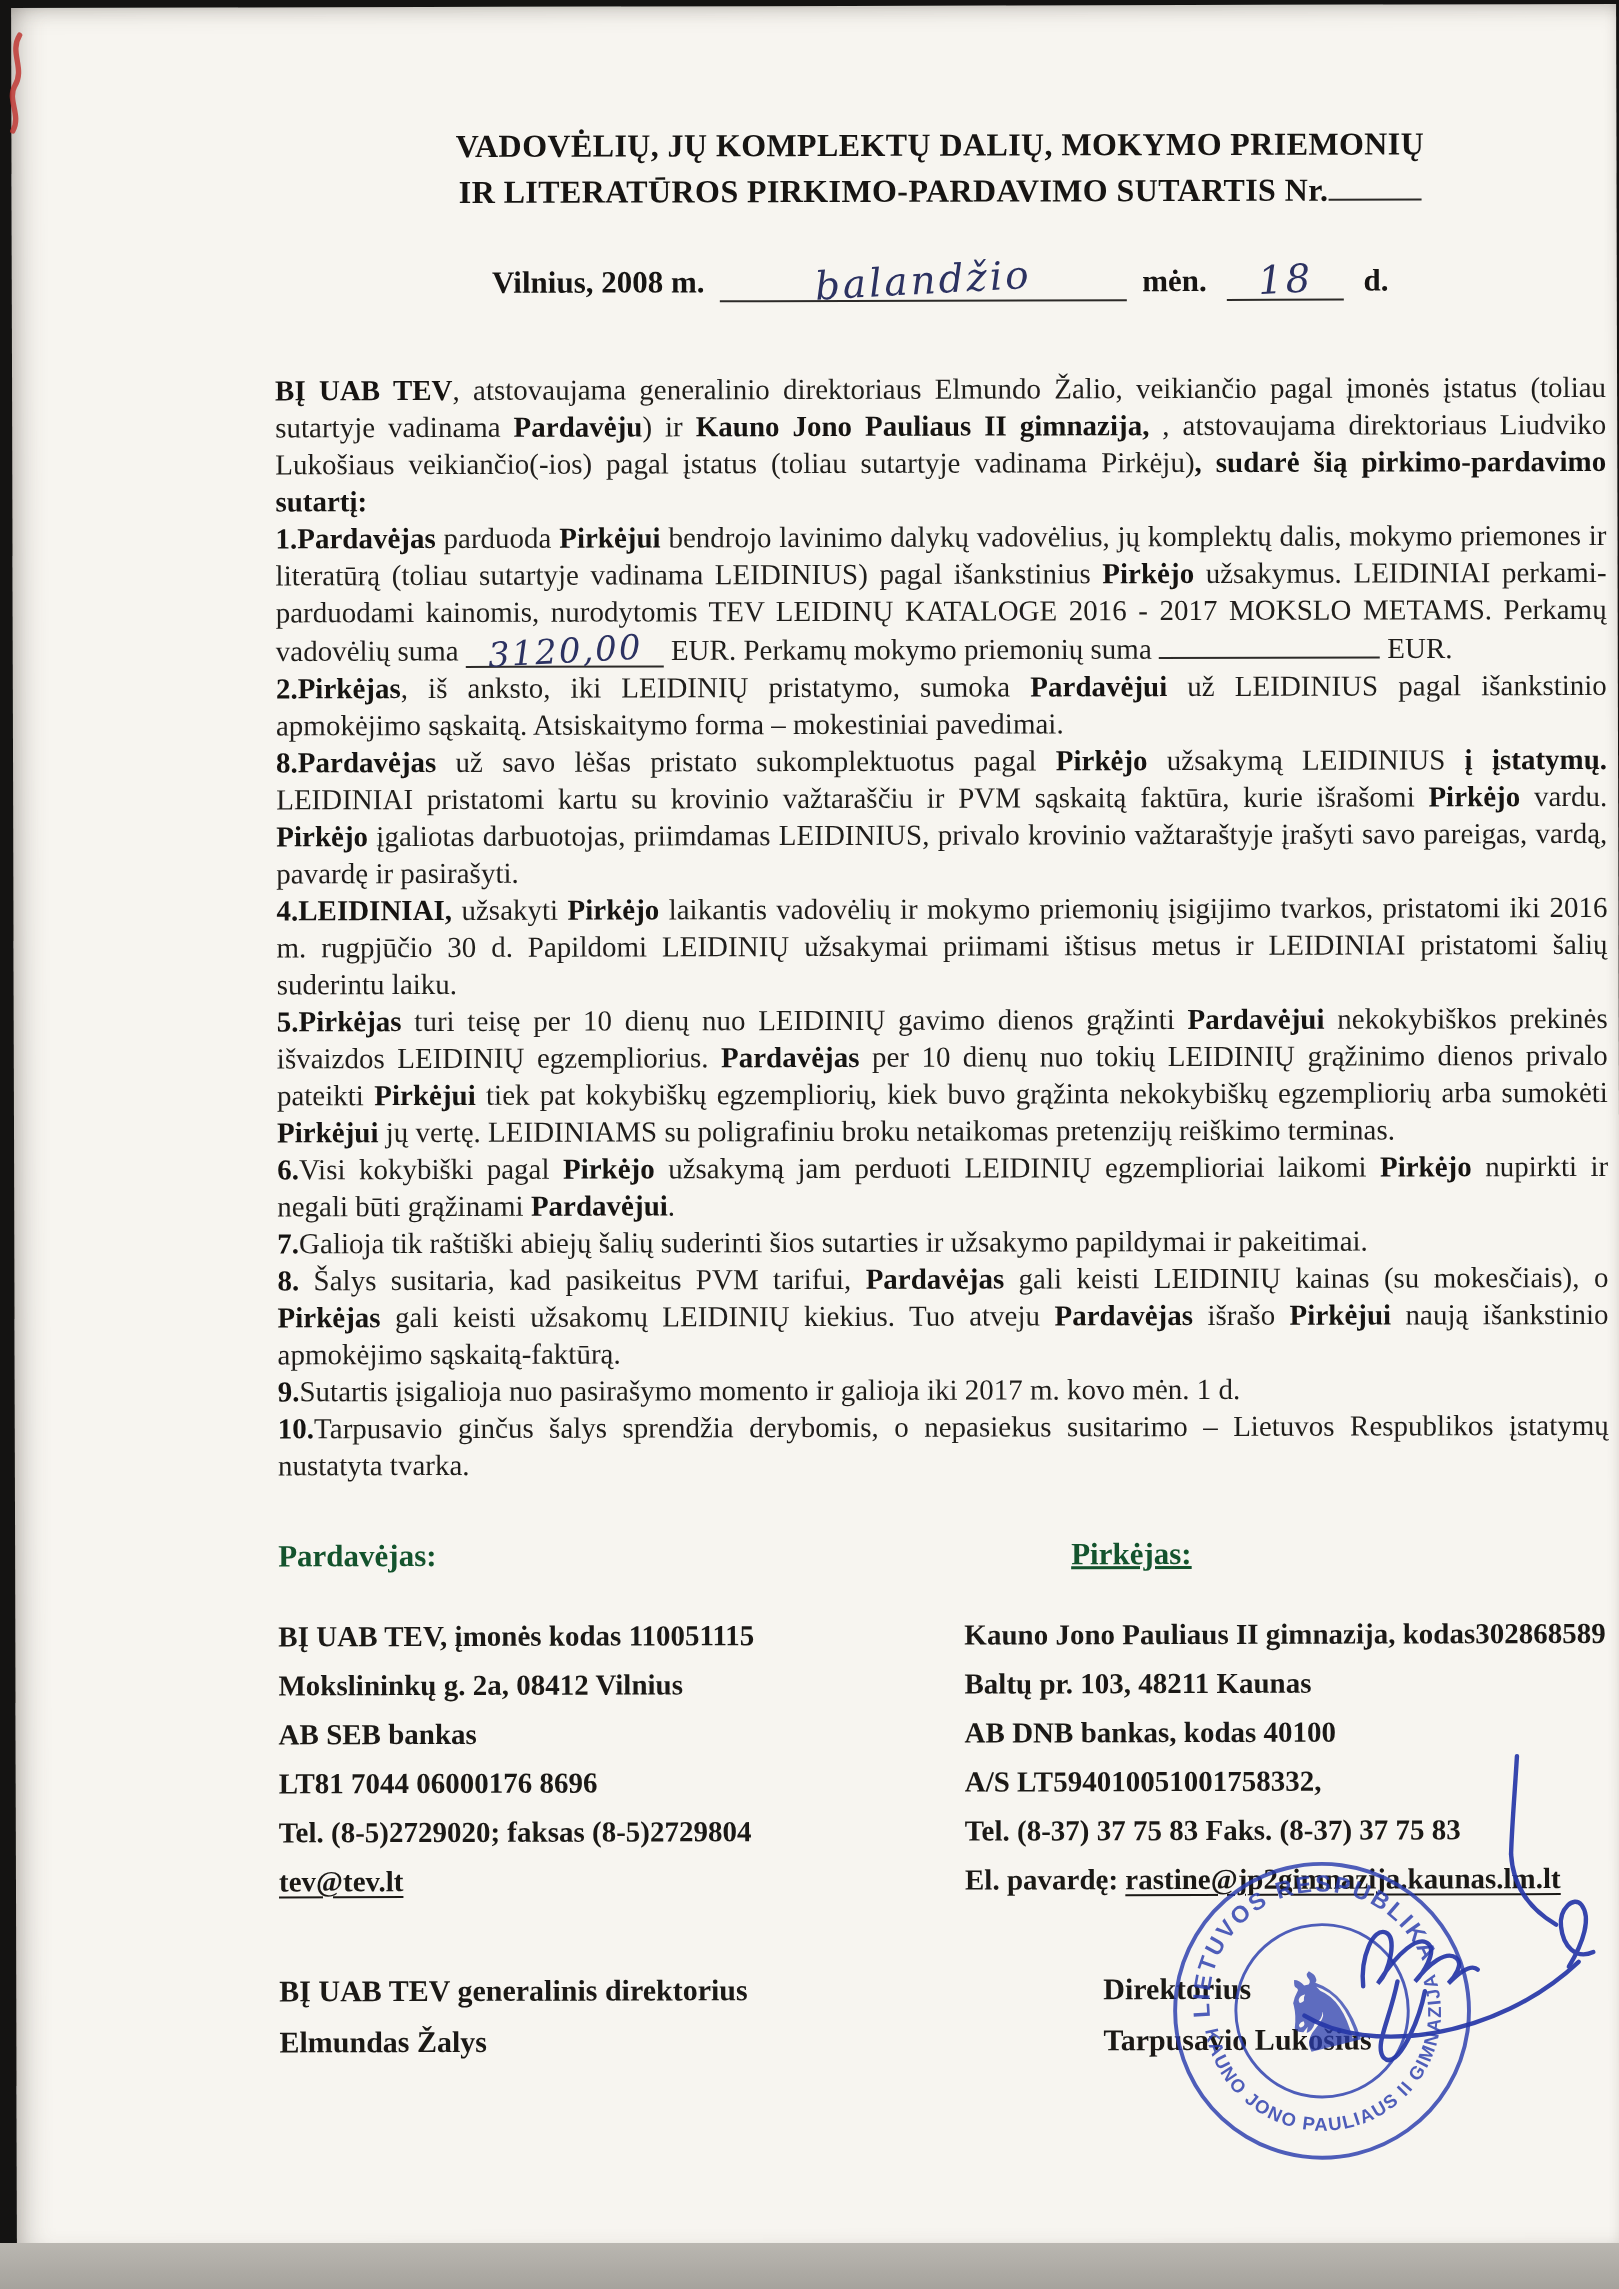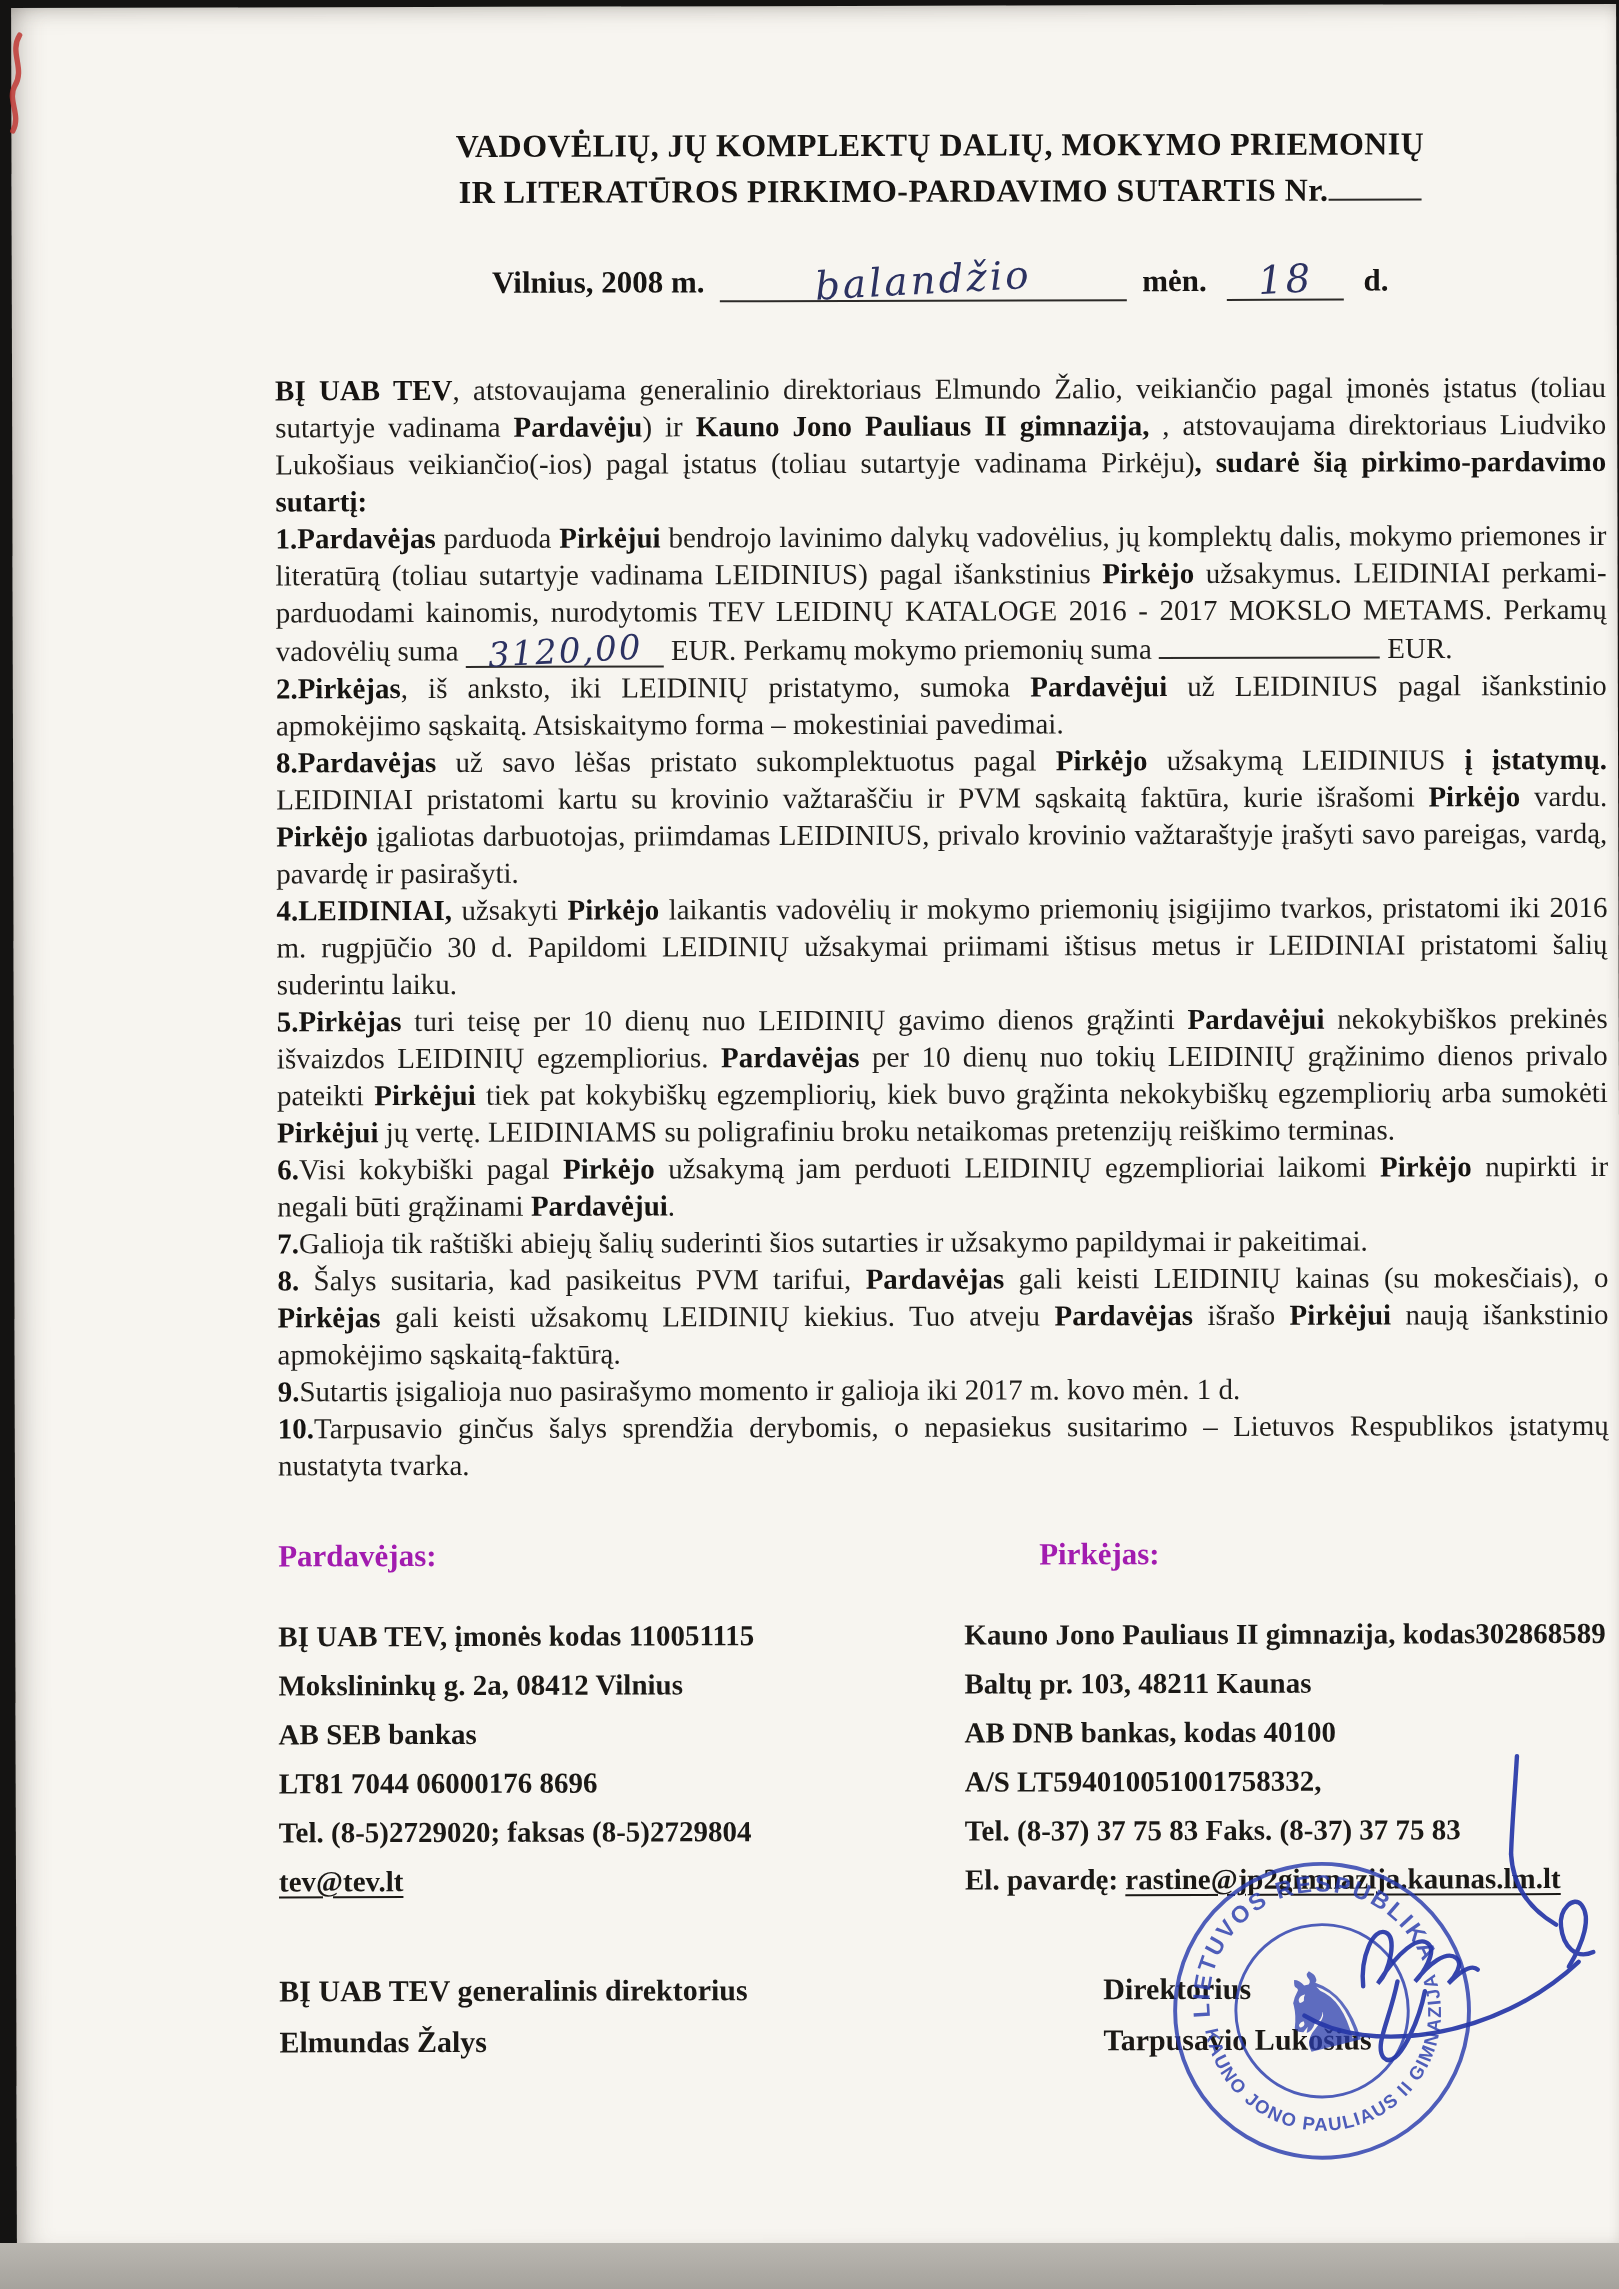--- a/index.html
+++ b/index.html
@@ -46,24 +46,24 @@
   }
   .para{margin:0;}
   .para b{color:#161412;}
   .para .hand{font-size:34px;letter-spacing:2px;}
   .para .uline{min-width:186px;padding:0 5.9px 0;}
   .blank{
     display:inline-block;border-bottom:2.9px solid #2c2a28;height:.95em;
     vertical-align:baseline;
   }
   .party-heading{
-    position:absolute;font-size:31px;font-weight:bold;color:#a21caf;
+    position:absolute;font-size:31px;font-weight:bold;color:#14532d;
   }
   .heading-seller{left:263px;top:1531px;}
-  .heading-buyer{left:1024px;top:1531px;}
+  .heading-buyer{left:1056px;top:1531px;text-decoration:underline;}
   .contact-block{
     position:absolute;font-size:29px;font-weight:bold;line-height:49px;color:#1b1916;
   }
   .seller-block{left:263px;top:1605px;}
   .buyer-block{left:949px;top:1605px;}
   .email{
     text-decoration:underline;text-decoration-thickness:2px;text-underline-offset:4.9px;
   }
   .sig-block{
     position:absolute;font-size:30px;font-weight:bold;line-height:51px;color:#1b1916;

